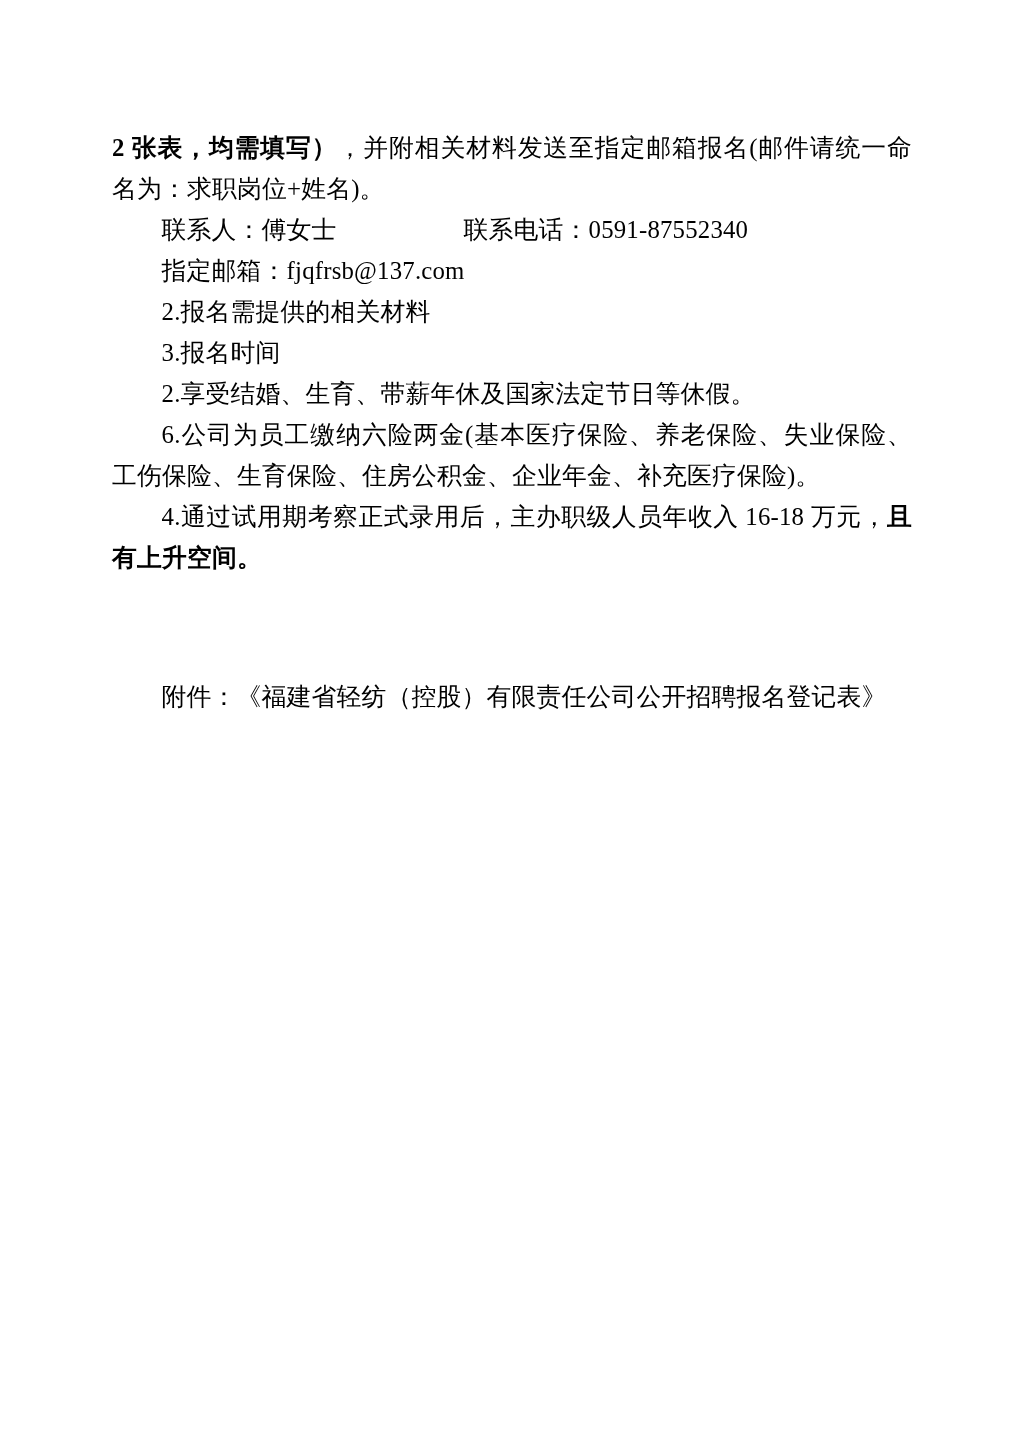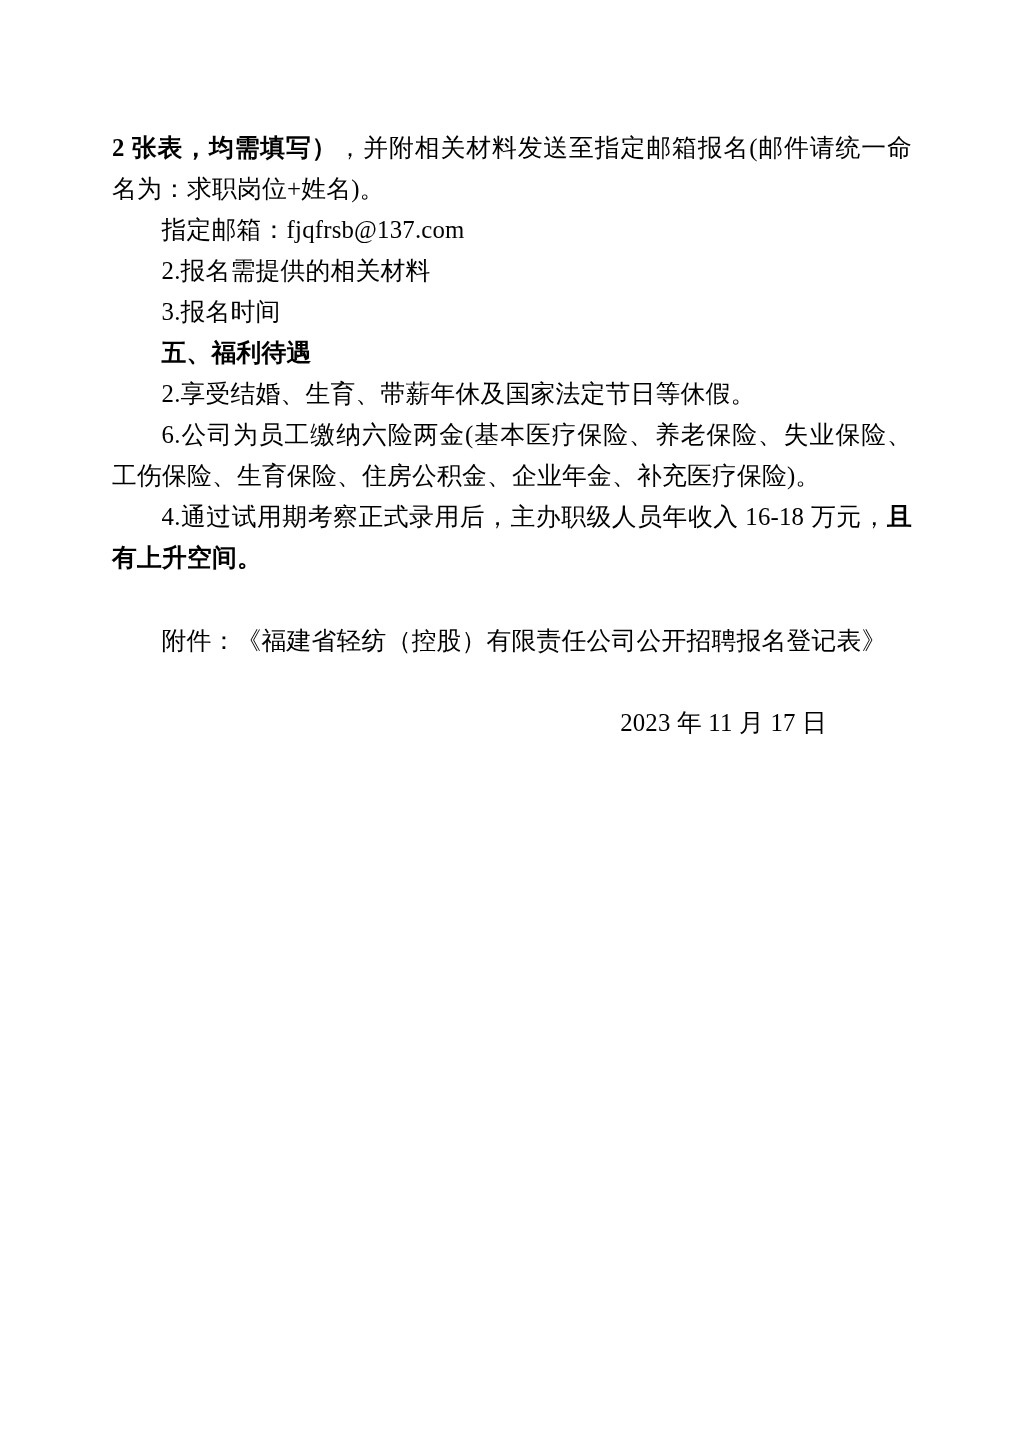--- a/index.html
+++ b/index.html
@@ -34,23 +34,22 @@
     padding-right: 85px;
     text-indent: 0;
   }
 </style>
 </head>
 <body>
 
 <div class="page">
   <div class="doc-body">
       <div class="para justify"><span class="bold">2 张表，均需填写）</span><span>，并附相关材料发送至指定邮箱报名(邮件请统一命名为：求职岗位+姓名)。</span></div>
+      <div class="para indent"><span>联系人：傅女士</span><span class="spacer" style="width: 127px;"></span><span>联系电话：0591-87552340</span></div>
       <div class="para indent"><span>指定邮箱：fjqfrsb@137.com</span></div>
       <div class="para indent"><span>2.报名需提供的相关材料</span></div>
       <div class="para indent"><span>3.报名时间</span></div>
-      <div class="para indent"><span class="bold">五、福利待遇</span></div>
       <div class="para indent"><span>2.享受结婚、生育、带薪年休及国家法定节日等休假。</span></div>
       <div class="para indent justify"><span>6.公司为员工缴纳六险两金(基本医疗保险、养老保险、失业保险、工伤保险、生育保险、住房公积金、企业年金、补充医疗保险)。</span></div>
       <div class="para indent justify"><span>4.通过试用期考察正式录用后，主办职级人员年收入 16-18 万元，</span><span class="bold">且有上升空间。</span></div>
-      <div class="para indent" style="margin-top: 42px;"><span>附件：《福建省轻纺（控股）有限责任公司公开招聘报名登记表》</span></div>
-      <div class="para date-align" style="margin-top: 41px;"><span>2023 年 11 月 17 日</span></div>
+      <div class="para indent" style="margin-top: 98px;"><span>附件：《福建省轻纺（控股）有限责任公司公开招聘报名登记表》</span></div>
     </div>
 </div>
 
 </body></html>

